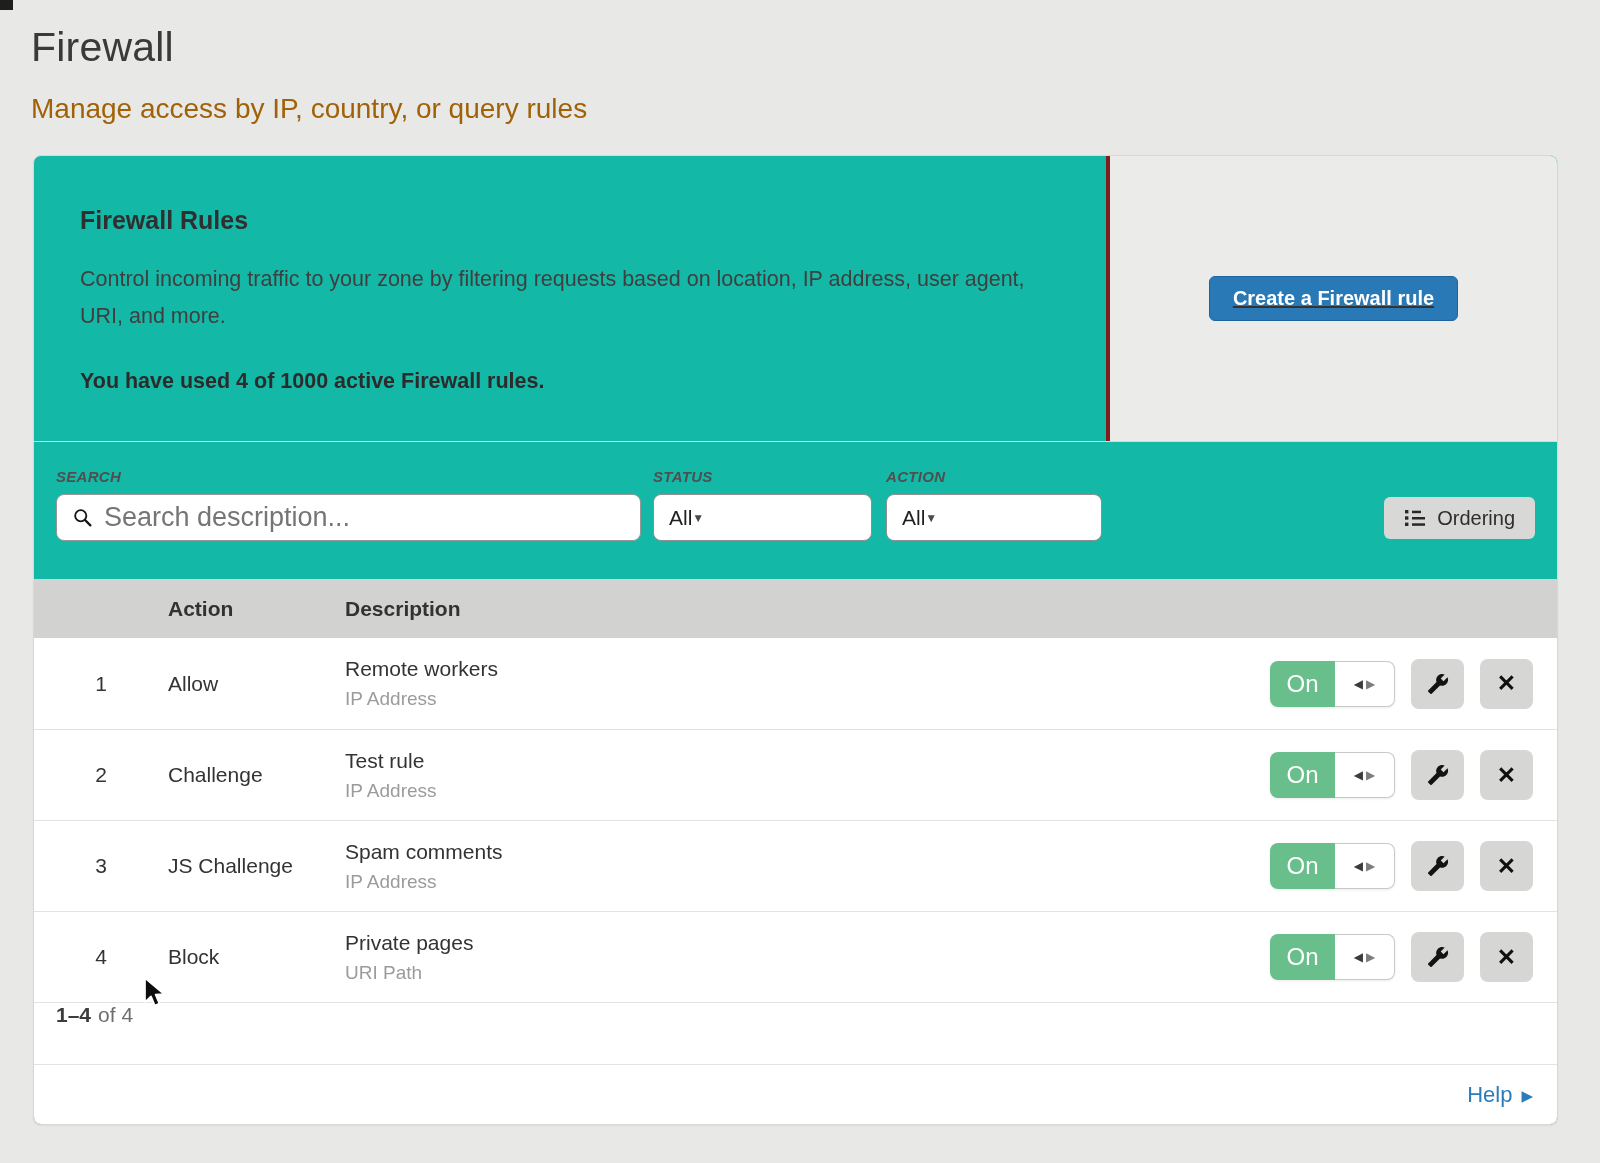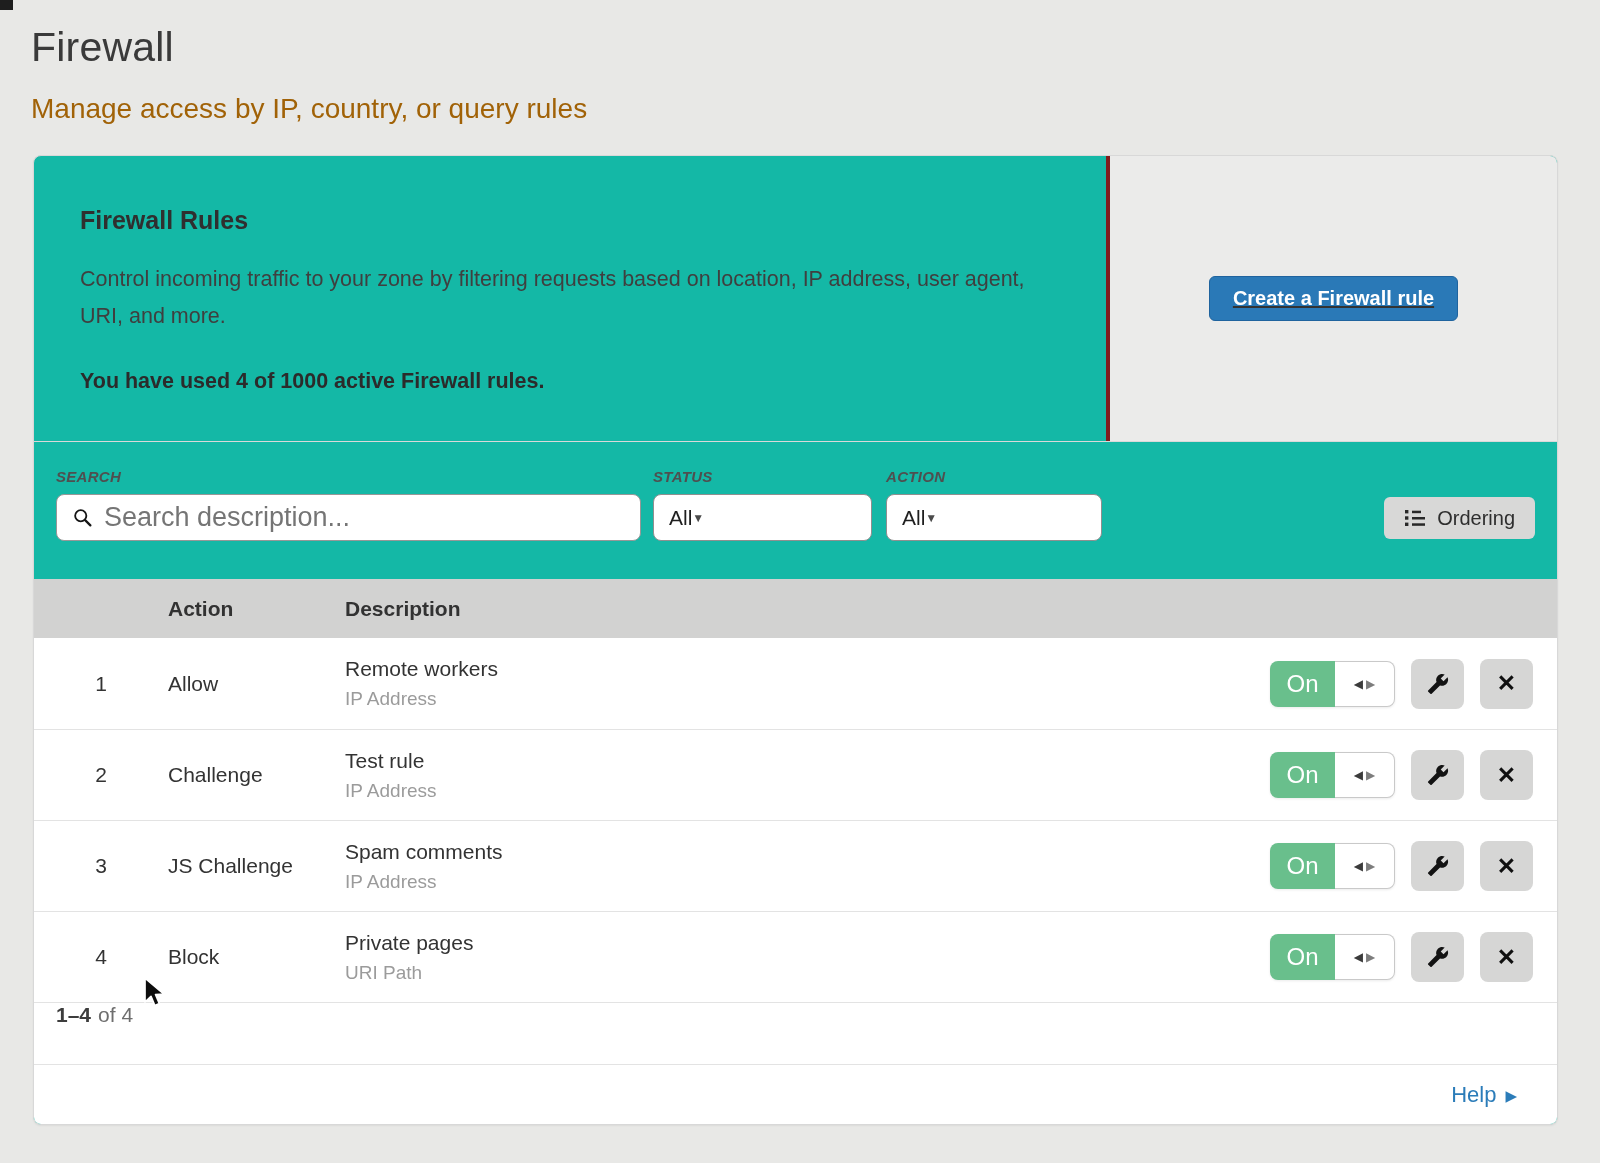--- a/index.html
+++ b/index.html
@@ -117,21 +117,21 @@
 
   
   .pagination-row{
     height:62px;border-top:1px solid #e3e3e3;display:flex;
     padding-left:22px;font-size:21px;background:#fff;
   }
   .pagination-range{font-weight:700;color:#3d3d3d;}
   .pagination-rest{color:#6e6e6e;margin-left:7px;}
   .help-row{
     height:60px;border-top:1px solid #e3e3e3;background:#fff;
-    display:flex;align-items:center;justify-content:flex-end;padding-right:40px;
+    display:flex;align-items:center;justify-content:flex-end;padding-right:24px;
   }
   .help-link{
     color:var(--link-blue);font-size:22px;text-decoration:none;
     display:flex;align-items:center;gap:9px;cursor:pointer;
   }
   .help-arrow{font-size:15px;margin-top:2px;}
 
   .mouse-cursor{position:absolute;left:141px;top:977px;pointer-events:none;}
 </style>
 </head>

